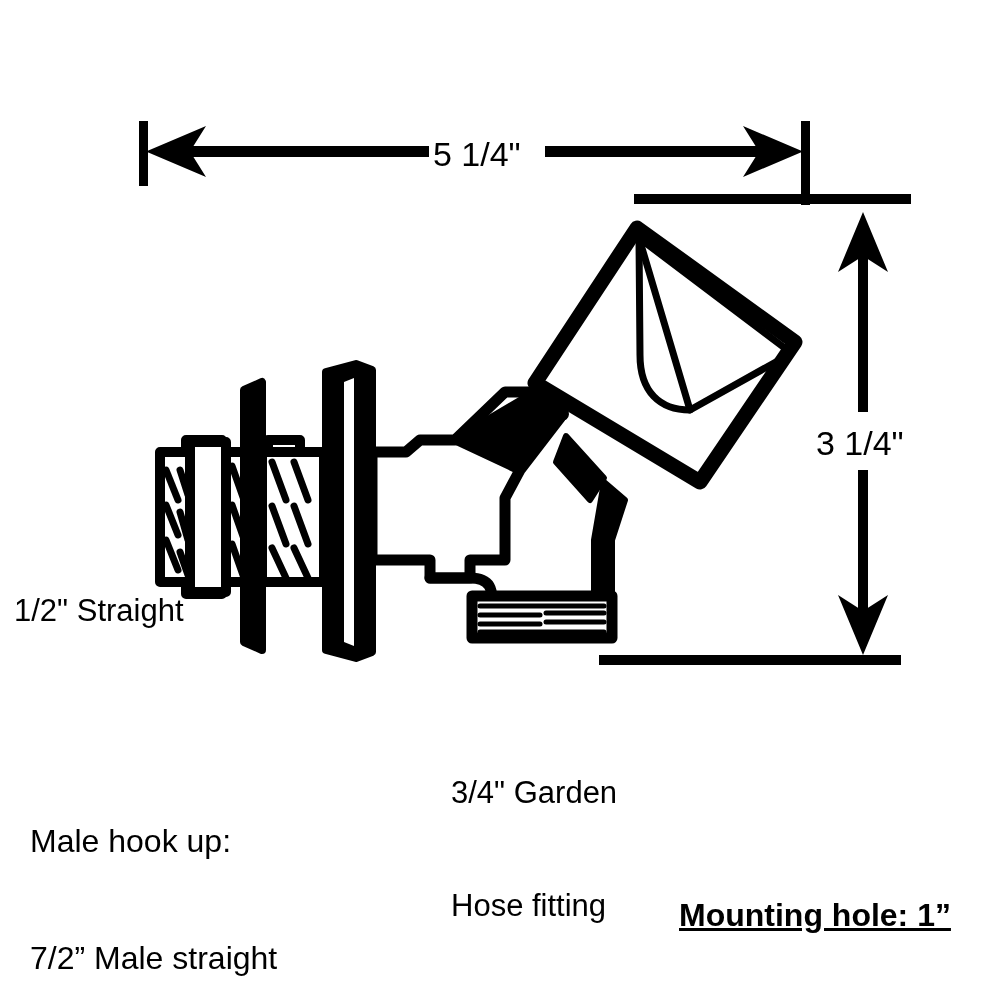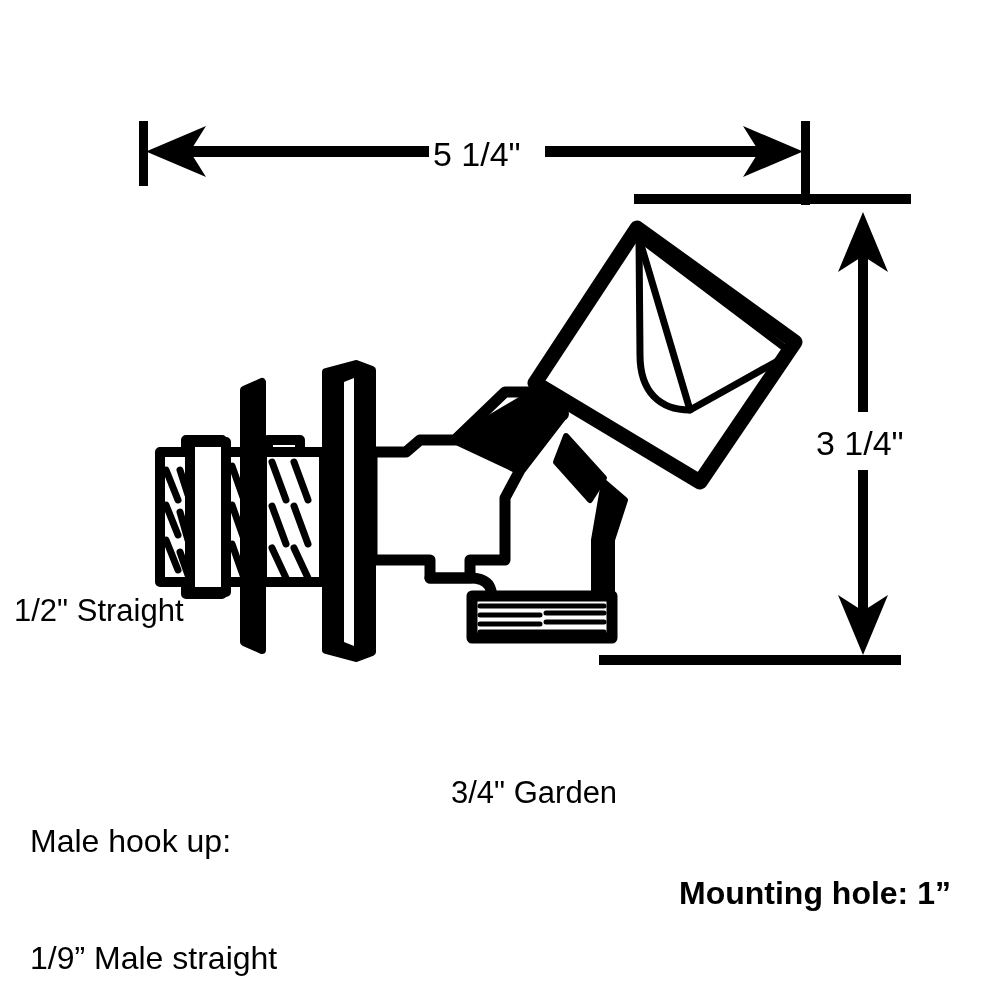--- a/index.html
+++ b/index.html
@@ -48,21 +48,21 @@
   }
   .bold-note {
     font-size: 32px;
     font-weight: 700;
   }
   #lbl-dim-width { left: 433px; top: 134px; }
   #lbl-dim-height { left: 816px; top: 423px; }
   #lbl-straight { left: 14px; top: 592px; }
   #lbl-garden { left: 451px; top: 698px; text-align: left; }
   #lbl-waterhook { left: 30px; top: 744px; }
-  #lbl-mounting { left: 679px; top: 874px; }
+  #lbl-mounting { left: 679px; top: 896px; text-decoration: underline; }
 </style>
 </head>
 <body>
 
 <div id="page">
 
   <svg id="drawing-svg" viewBox="0 0 1000 1000">
 
     <g>
 
@@ -176,24 +176,25 @@
   </svg>
 
   <div class="label dim-text" id="lbl-dim-width">5 1/4"</div>
 
   <div class="label dim-text" id="lbl-dim-height">3 1/4"</div>
 
   <div class="label callout-text" id="lbl-straight">1/2" Straight</div>
 
   <div class="label callout-text" id="lbl-garden">
     <div>3/4" Garden</div>
+    <div>Hose fitting</div>
   </div>
 
   <div class="label note-text" id="lbl-waterhook">
     <div class="strong">Male hook up:</div>
-    <div>1/9” Male straight</div>
+    <div>7/2” Male straight</div>
     
     
   </div>
 
   <div class="label bold-note" id="lbl-mounting">Mounting hole: 1”</div>
 
 </div>
 
 </body></html>

